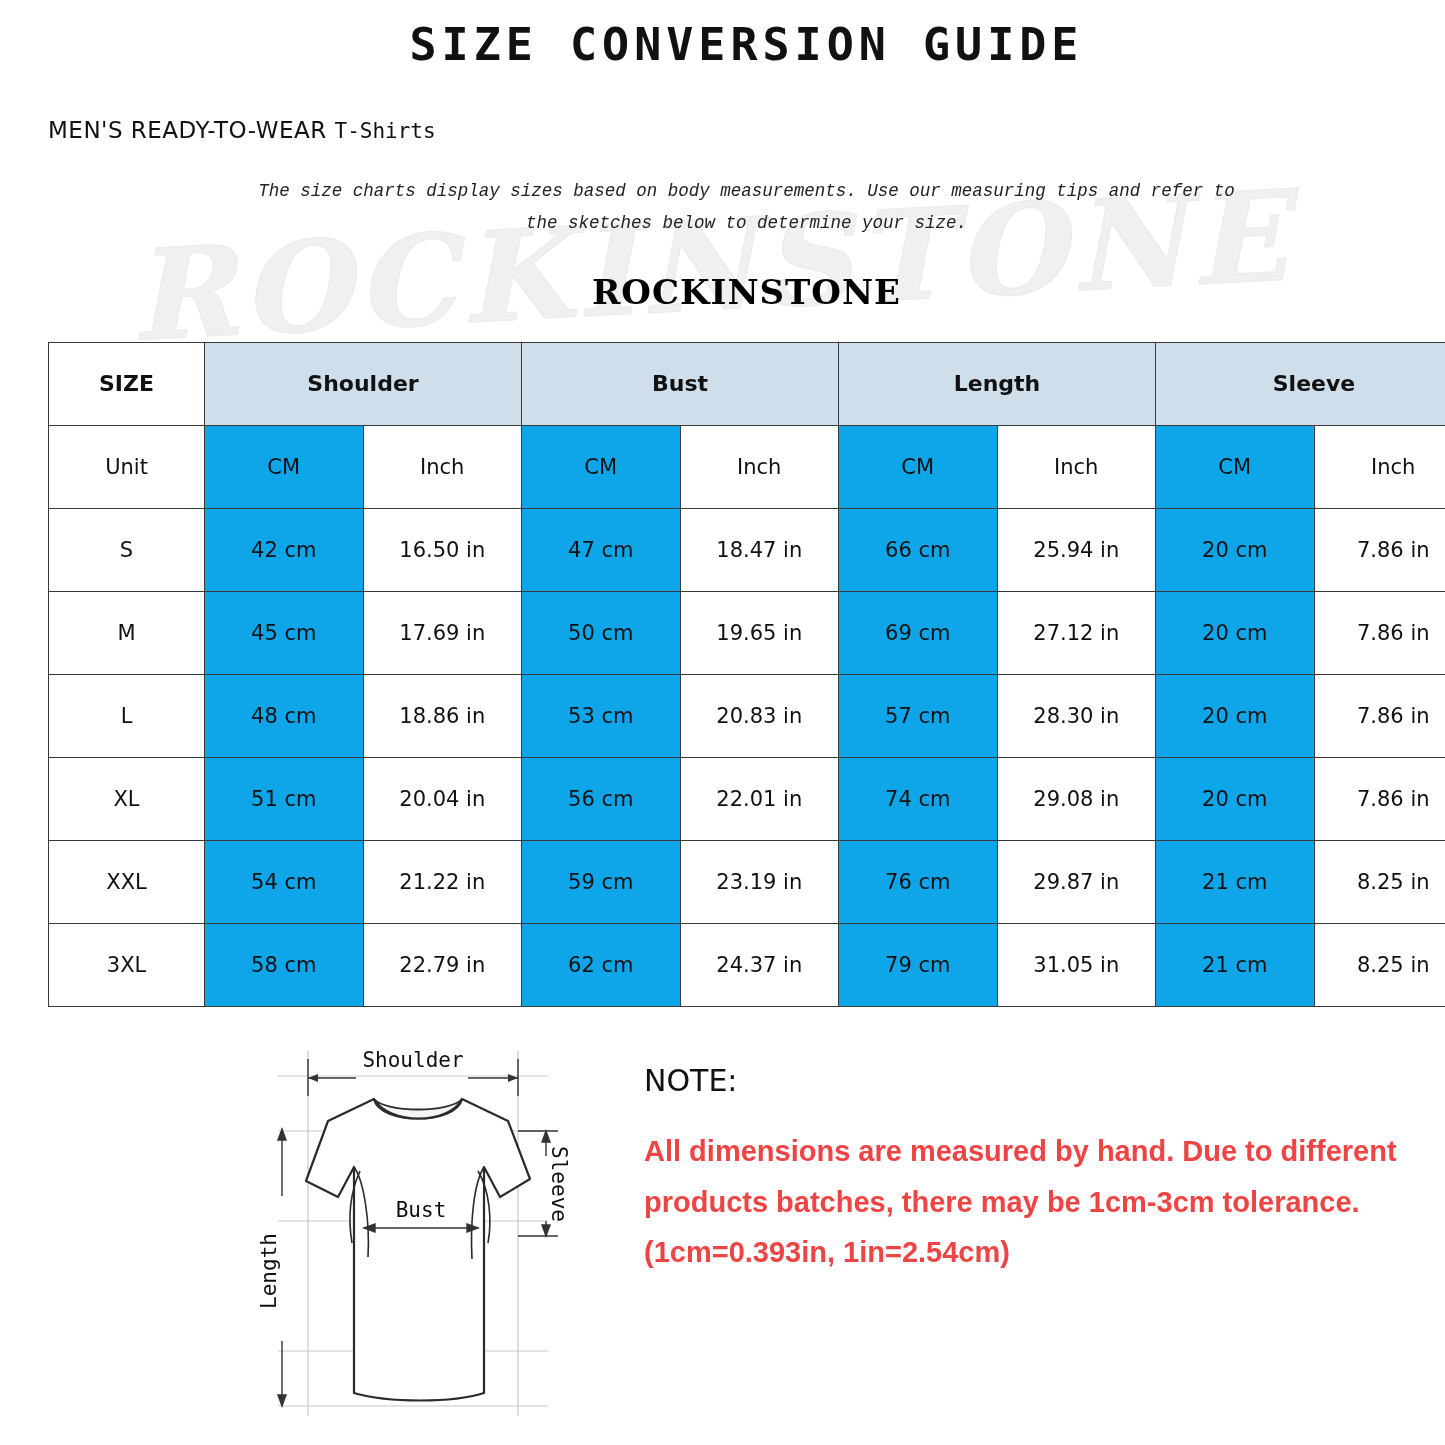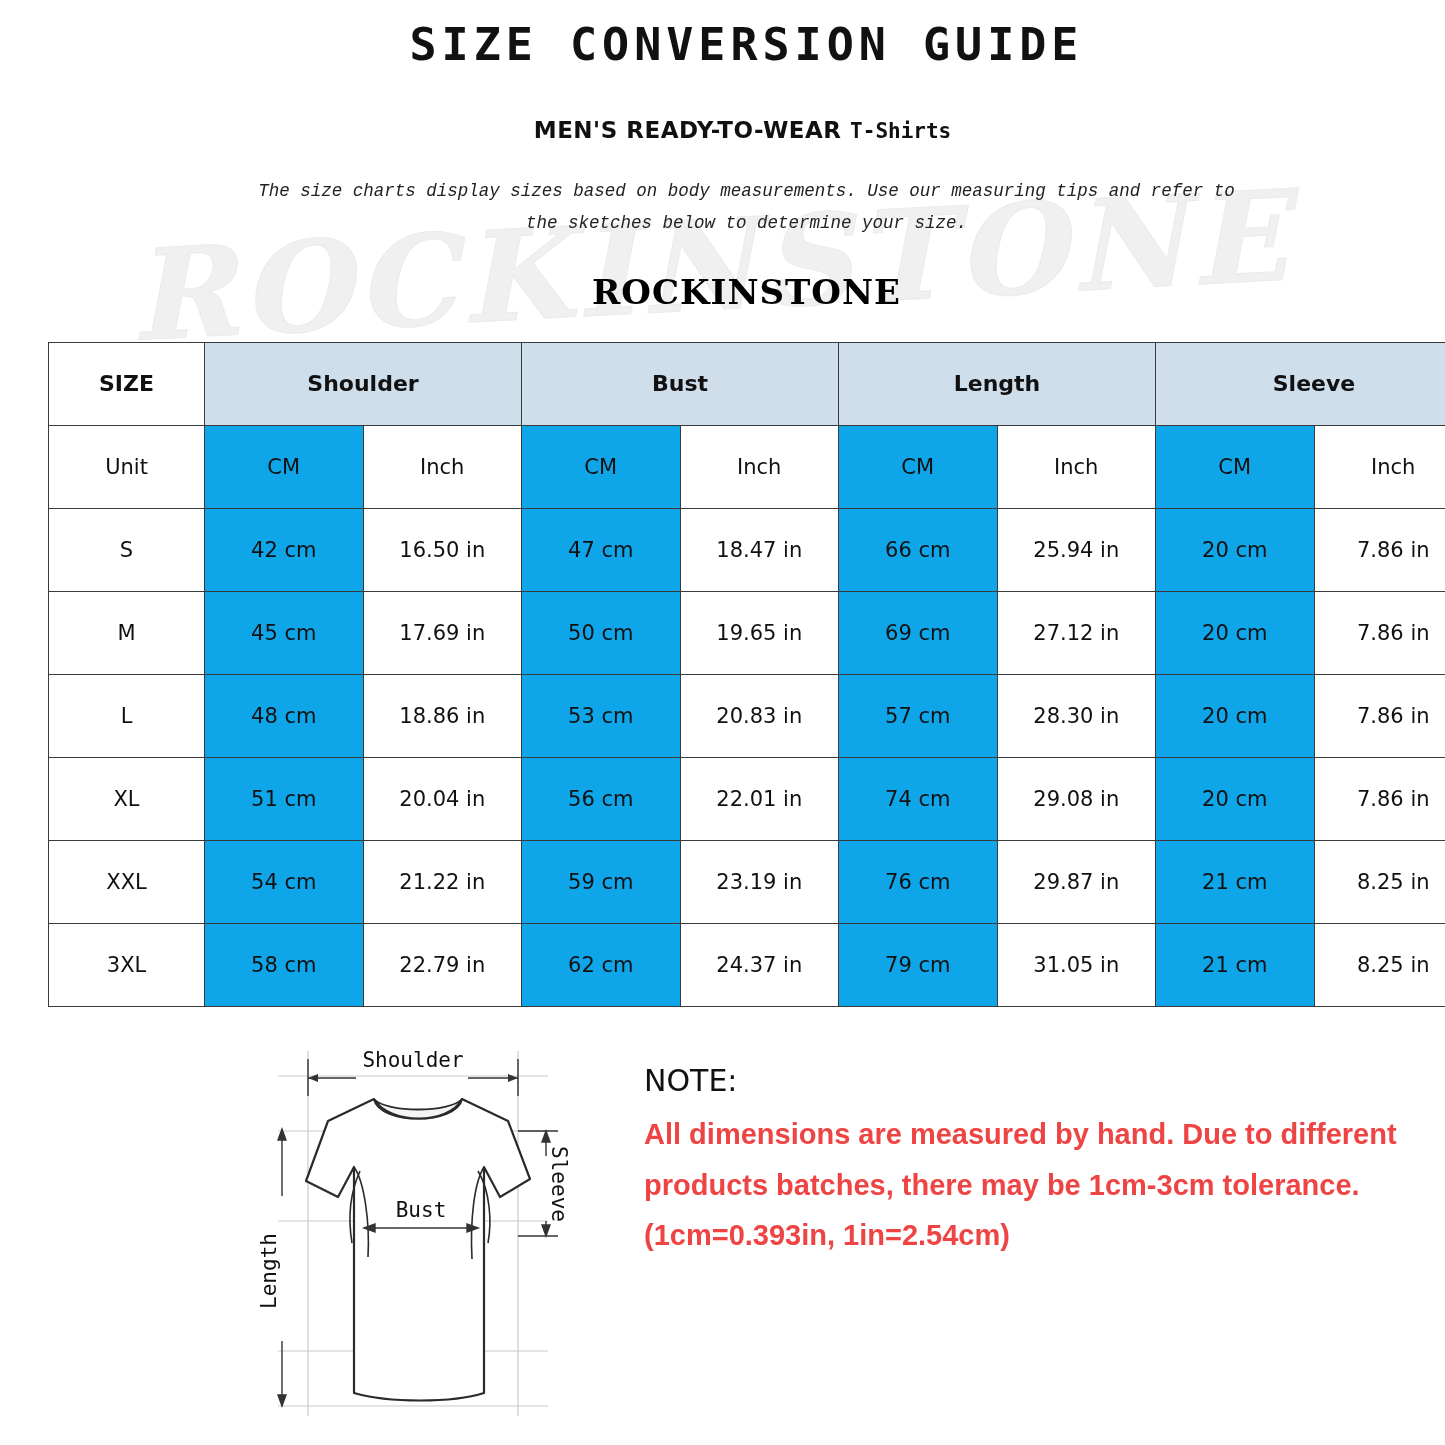--- a/index.html
+++ b/index.html
@@ -42,24 +42,23 @@
   .main-title {
     text-align: center;
     font-family: "DejaVu Sans Mono", monospace;
     font-size: 45px;
     font-weight: bold;
     letter-spacing: 5px;
     margin: 18px 0 0 0;
     color: #111;
   }
   .sub-title {
-    text-align: center;
     font-family: "DejaVu Sans", sans-serif;
     font-size: 23px;
-    font-weight: bold;
+    font-weight: normal;
     letter-spacing: 0.5px;
     margin: 46px 8px 0 0;
     color: #111;
   }
   .sub-title .tshirts {
     font-family: "DejaVu Sans Mono", monospace;
     font-size: 21px;
     letter-spacing: 0px;
   }
   .desc {
@@ -122,21 +121,21 @@
   }
   .note-wrap {
     margin-left: 36px;
     padding-top: 42px;
     width: 820px;
   }
   .note-title {
     font-family: "DejaVu Sans", sans-serif;
     font-size: 30px;
     color: #111;
-    margin-bottom: 11px;
+    margin-bottom: 28px;
   }
   .note-body {
     font-family: Liberation Sans, sans-serif;
     font-size: 29px;
     font-weight: bold;
     line-height: 1.75;
     color: #ef4444;
   }
 </style>
 </head>

